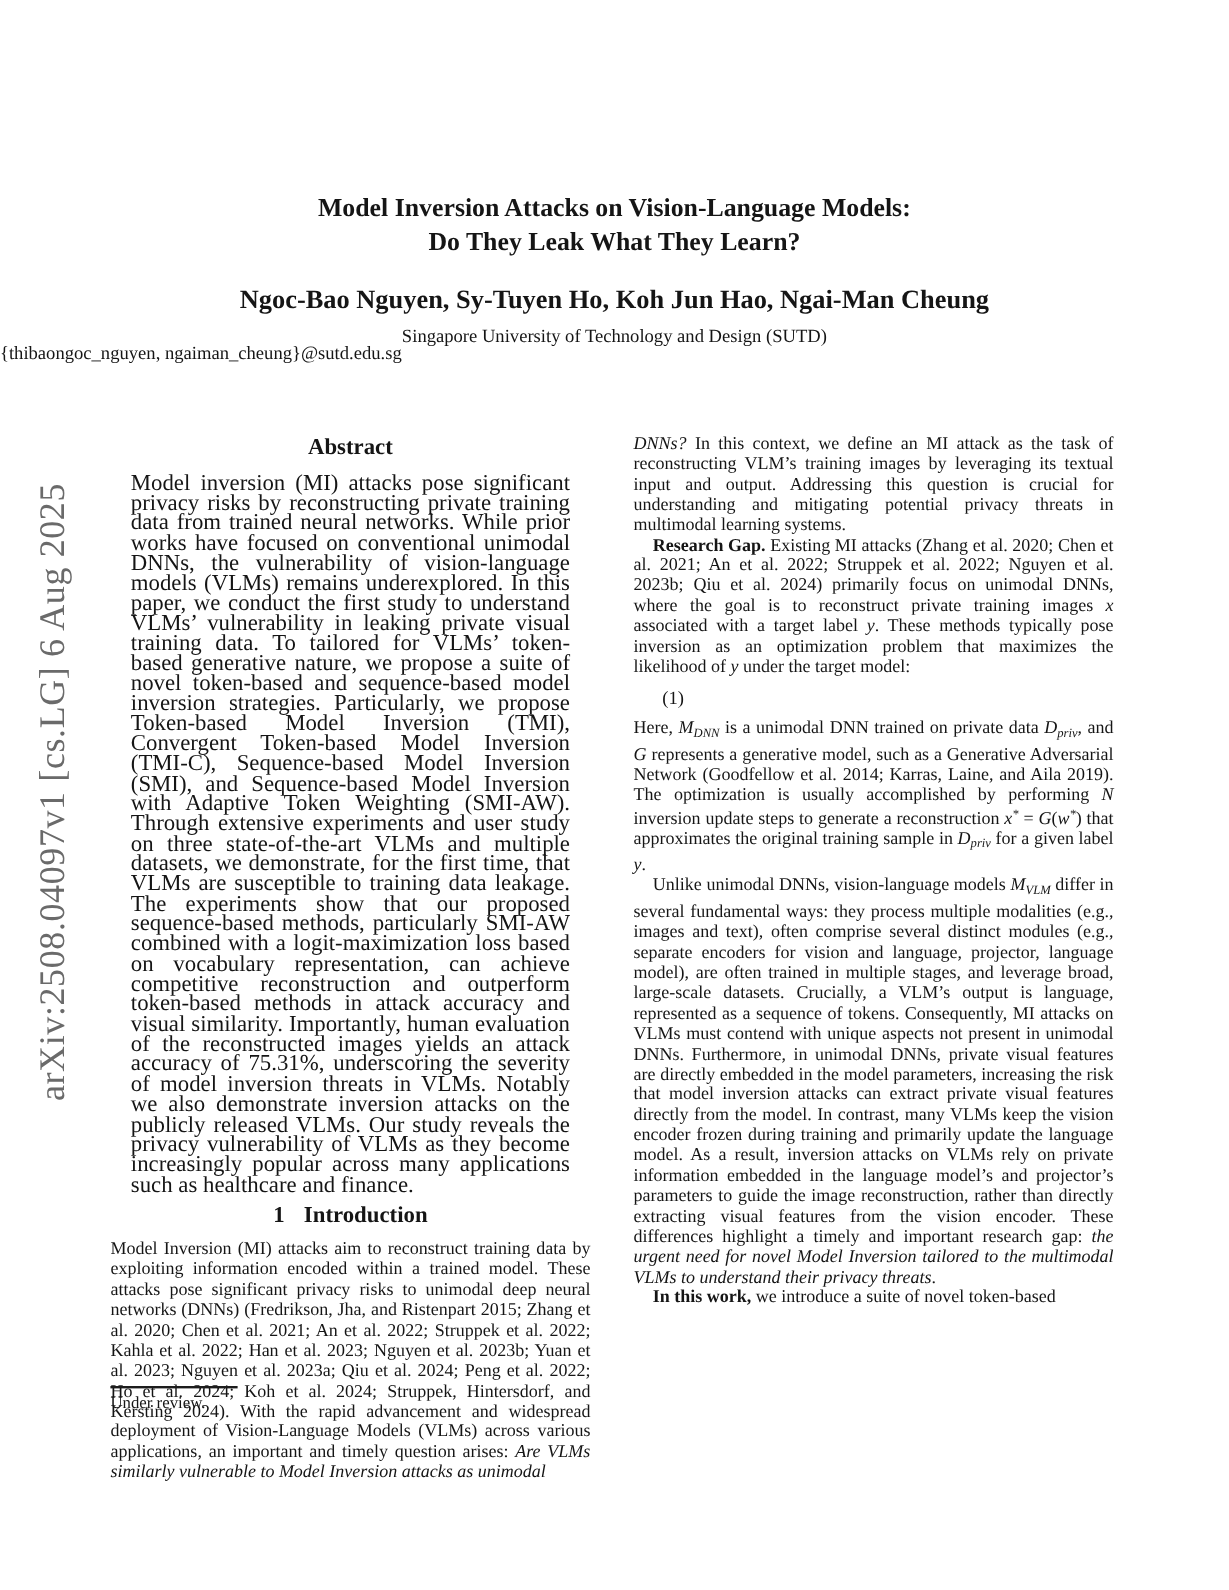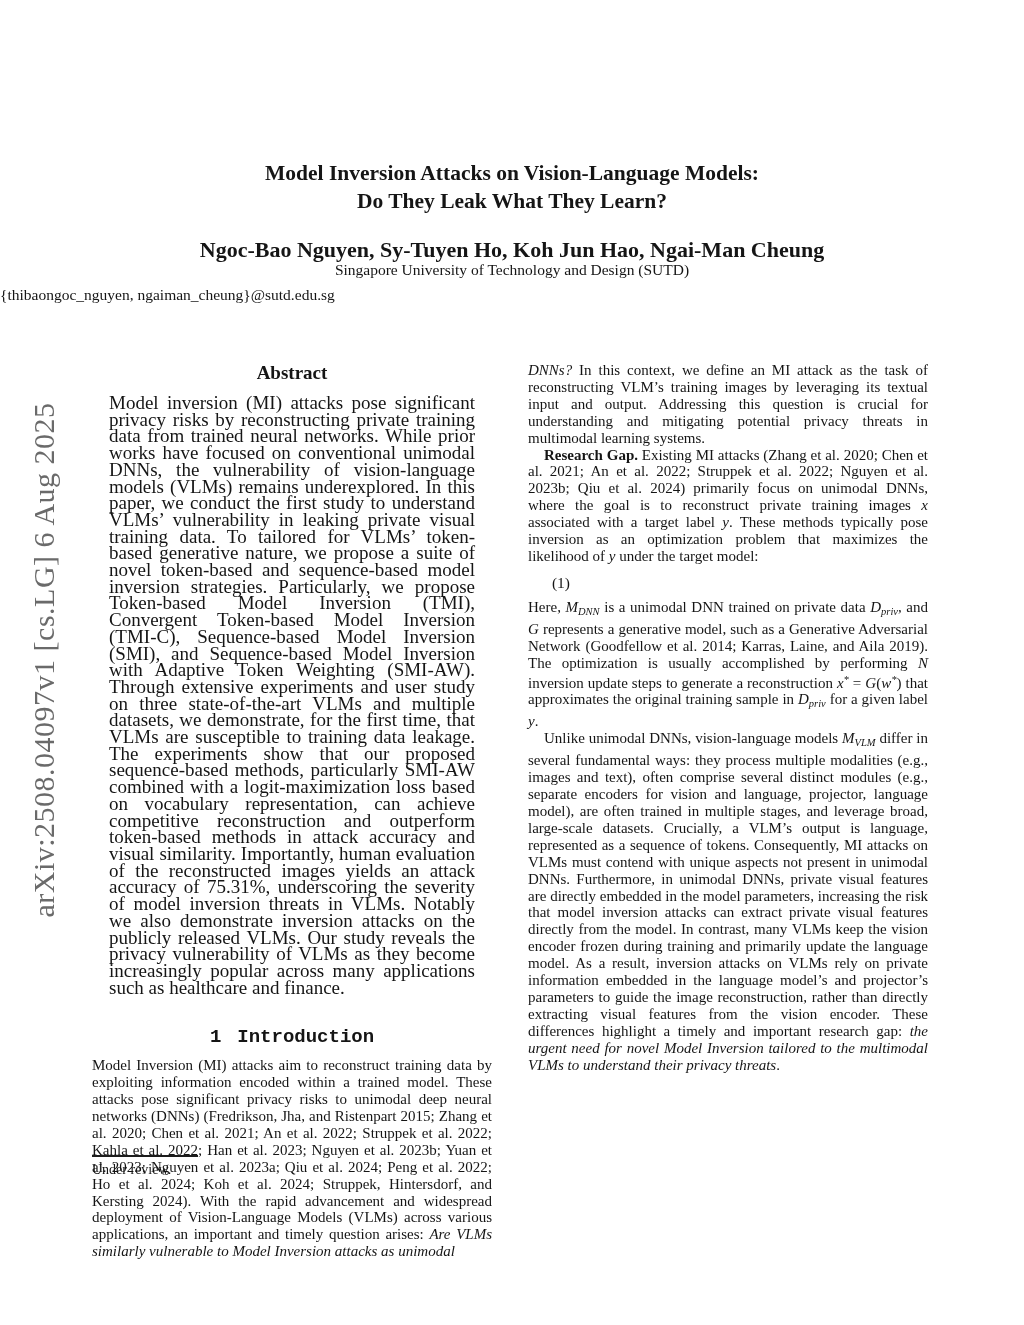--- a/index.html
+++ b/index.html
@@ -46,21 +46,21 @@
   .authors-line{
     position:absolute;
     top:237px;
     left:0; right:0;
     text-align:center;
     font-size:22px;
     font-weight:bold;
   }
   .affiliation-line{
     position:absolute;
-    top:261px;
+    top:272px;
     left:0; right:0;
     text-align:center;
     font-size:15.5px;
   }
   .email-line{
     position:absolute;
     top:285.5px;
     left:0; right:0;
     font-size:15.5px;
   }
@@ -85,22 +85,21 @@
     margin:0 17px;
     font-size:19px;
     line-height:16.7px;
     text-align:justify;
   }
 
   .section-heading{
     text-align:center;
     font-size:19px;
     font-weight:bold;
-    margin:30px 0 9px 0;
-    font-family:Liberation Mono, monospace;
+    margin:6px 0 9px 0;
   }
   .section-number{margin-right:16px;}
 
   .body-par{
     font-size:15px;
     line-height:16.9px;
     text-align:justify;
     margin:0;
   }
   .body-par.indent{text-indent:16px;}
@@ -186,20 +185,21 @@
           <p class="body-par indent"><span class="seg-b">Research Gap.</span><span> Existing MI attacks (Zhang et al. 2020; Chen et al. 2021; An et al. 2022; Struppek et al. 2022; Nguyen et al. 2023b; Qiu et al. 2024) primarily focus on unimodal DNNs, where the goal is to reconstruct private training images </span><span class="seg-m">x</span><span> associated with a target label </span><span class="seg-m">y</span><span>. These methods typically pose inversion as an optimization problem that maximizes the likelihood of </span><span class="seg-m">y</span><span> under the target model:</span></p>
         </div>
 
       <div class="equation">
         <span class="eq-tag">(1)</span>
       </div>
 
       <div>
           <p class="body-par"><span>Here, </span><span class="seg-m">M</span><span class="seg-msub">DNN</span><span> is a unimodal DNN trained on private data </span><span class="seg-m">D</span><span class="seg-msub">priv</span><span>, and </span><span class="seg-m">G</span><span> represents a generative model, such as a Generative Adversarial Network (Goodfellow et al. 2014; Karras, Laine, and Aila 2019). The optimization is usually accomplished by performing </span><span class="seg-m">N</span><span> inversion update steps to generate a reconstruction </span><span class="seg-m">x</span><span class="seg-msup">*</span><span> = </span><span class="seg-m">G</span><span>(</span><span class="seg-m">w</span><span class="seg-msup">*</span><span>)</span><span> that approximates the original training sample in </span><span class="seg-m">D</span><span class="seg-msub">priv</span><span> for a given label </span><span class="seg-m">y</span><span>.</span></p>
           <p class="body-par indent"><span>Unlike unimodal DNNs, vision-language models </span><span class="seg-m">M</span><span class="seg-msub">VLM</span><span> differ in several fundamental ways: they process multiple modalities (e.g., images and text), often comprise several distinct modules (e.g., separate encoders for vision and language, projector, language model), are often trained in multiple stages, and leverage broad, large-scale datasets. Crucially, a VLM’s output is language, represented as a sequence of tokens. Consequently, MI attacks on VLMs must contend with unique aspects not present in unimodal DNNs. Furthermore, in unimodal DNNs, private visual features are directly embedded in the model parameters, increasing the risk that model inversion attacks can extract private visual features directly from the model. In contrast, many VLMs keep the vision encoder frozen during training and primarily update the language model. As a result, inversion attacks on VLMs rely on private information embedded in the language model’s and projector’s parameters to guide the image reconstruction, rather than directly extracting visual features from the vision encoder. These differences highlight a timely and important research gap: </span><span class="seg-i">the urgent need for novel Model Inversion tailored to the multimodal VLMs to understand their privacy threats</span><span>.</span></p>
+          <p class="body-par indent"><span class="seg-b">In this work,</span><span> we introduce a suite of novel token-based</span></p>
         </div>
     </div>
 
   </div>
 
   <div class="footnote">
     <div class="footnote-rule"></div>
     <div class="footnote-text">Under review.</div>
   </div>
 

